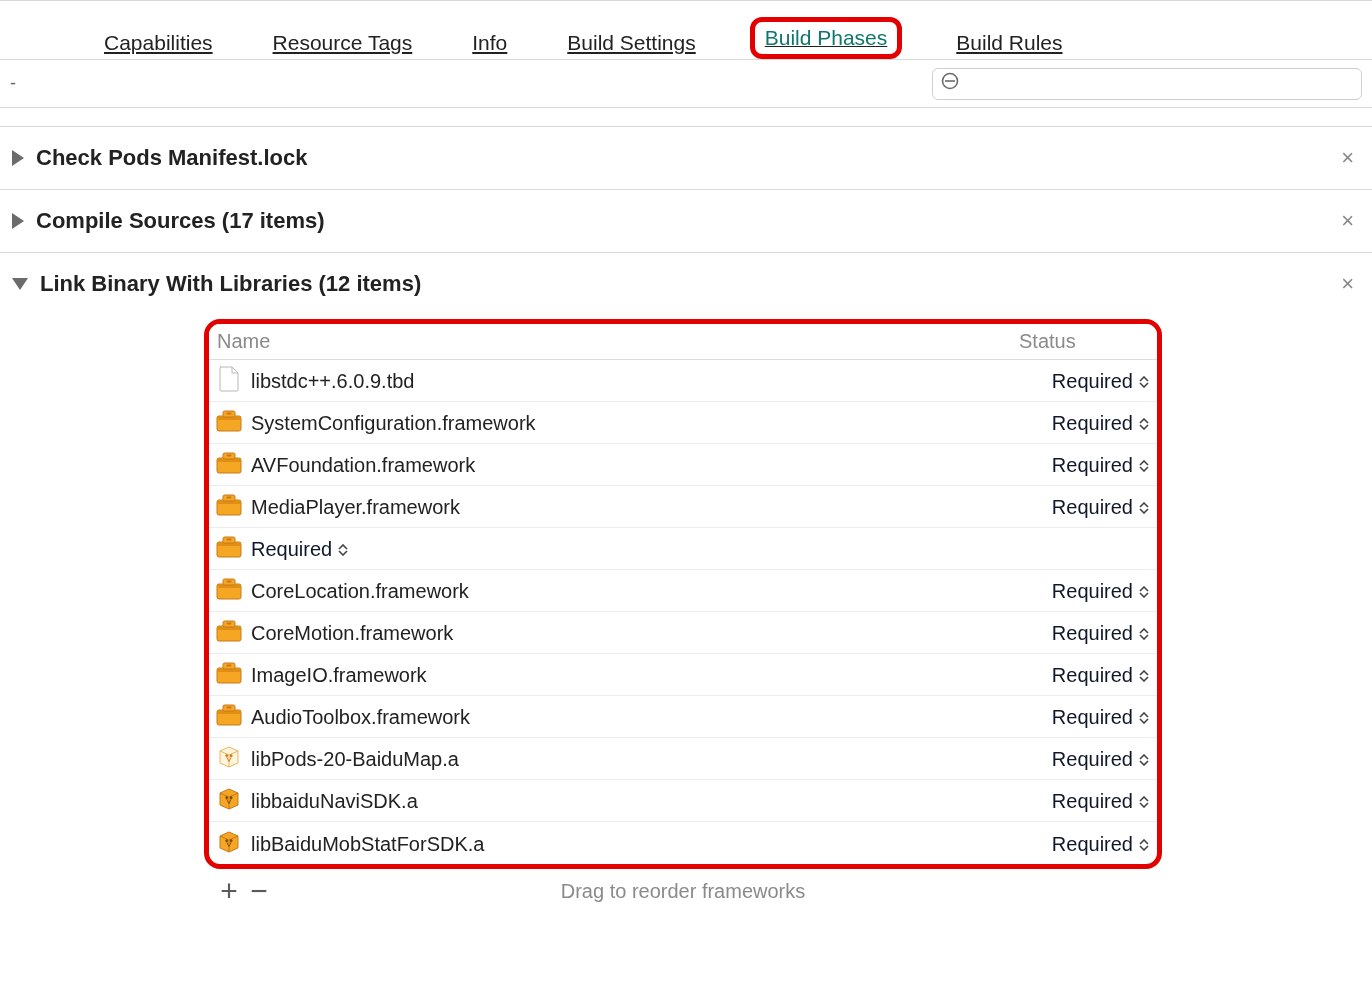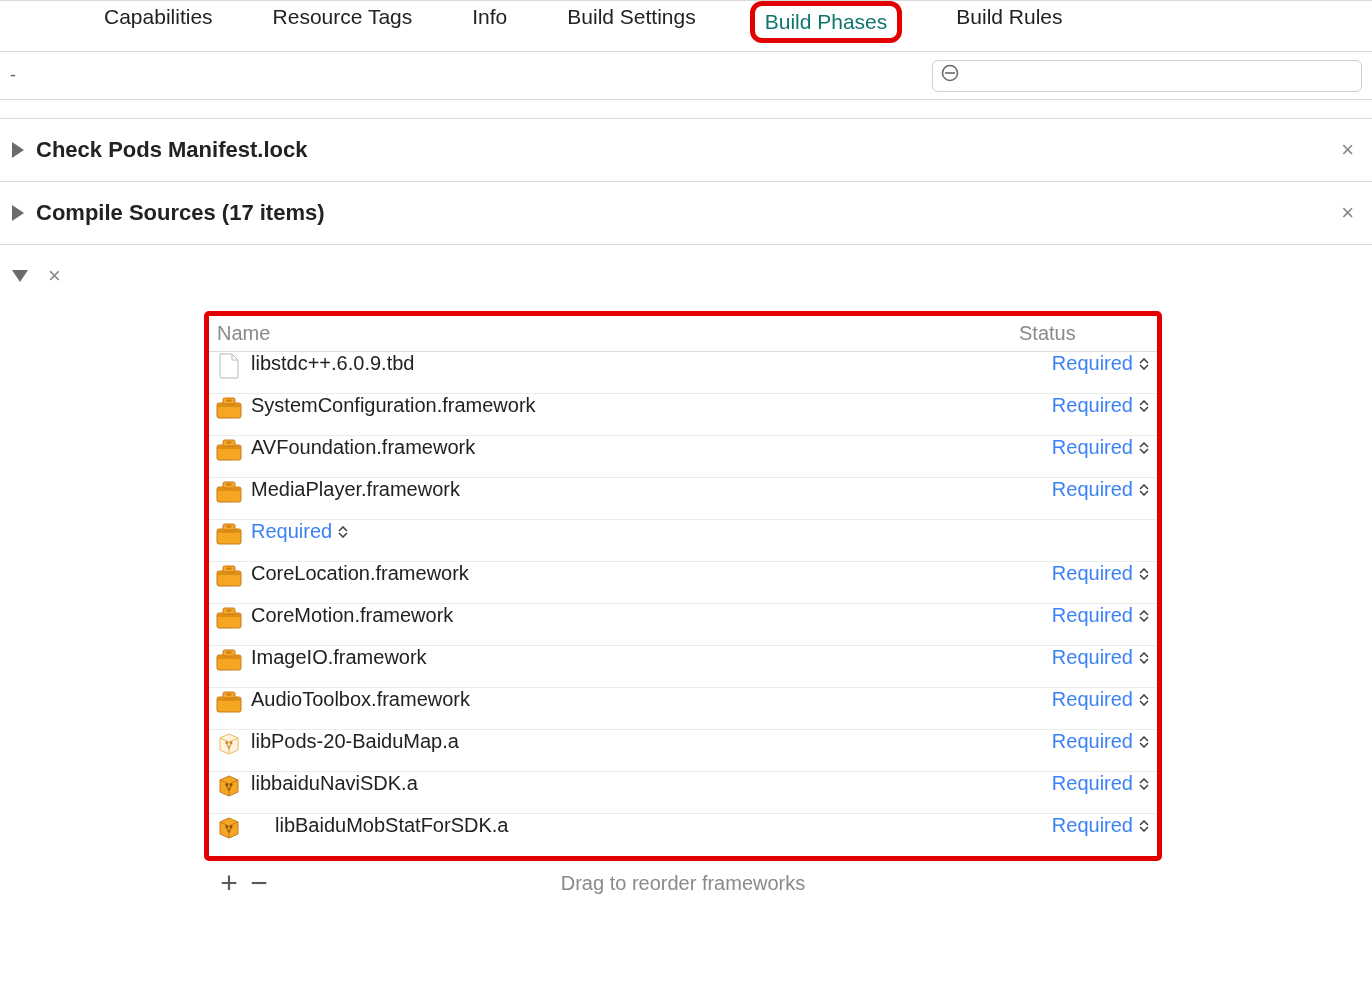--- a/index.html
+++ b/index.html
@@ -5,27 +5,28 @@
   * { box-sizing: border-box; margin: 0; padding: 0; }
   body {
     font-family: -apple-system, "Helvetica Neue", Helvetica, Arial, sans-serif;
     font-size: 18px;
     color: #222;
     background: #fff;
     width: 1372px;
   }
   .tabbar {
     display: flex;
-    align-items: flex-start;
-    height: 52px;
+    align-items: flex-end;
+    height: 60px;
     border-top: 1px solid #d9d9d9;
     border-bottom: 1px solid #d9d9d9;
     padding: 0 20px;
     gap: 48px;
     justify-content: flex-start;
+    text-decoration: underline;
   }
   .tabbar .tab {
     font-size: 21px;
     color: #222;
     padding: 4px 6px;
     cursor: pointer;
     white-space: nowrap;
   }
   .tabbar .active-tab-wrap {
     border: 5px solid #e30000;
@@ -104,55 +105,55 @@
     font-size: 22px;
     cursor: pointer;
     padding: 0 8px;
   }
   .phase.first { border-top: 1px solid #d9d9d9; margin-top: 18px;}
 
   .lib-area {
     margin: 4px 0 0 204px;
     width: 958px;
     border: 5px solid #e30000;
-    border-radius: 5px;
+    border-radius: 16px;
     background: #fff;
     overflow: hidden;
   }
   .lib-table-head {
     display: flex;
     align-items: center;
     height: 36px;
     font-size: 20px;
     color: #8a8a8a;
     border-bottom: 1px solid #dcdcdc;
     background: #fff;
     padding: 0 8px 0 6px;
   }
   .col-name { flex: 1; padding-left: 2px;}
   .col-status { width: 130px; }
 
   .lib-row {
     display: flex;
-    align-items: flex-start;
+    align-items: flex-end;
     height: 42px;
     border-bottom: 1px solid #ececec;
-    padding: 0 8px 0 6px;
+    padding: 0 8px 8px 6px;
     font-size: 20px;
   }
-  .lib-row:last-child { border-bottom: none; gap: 24px; }
+  .lib-row:last-child { border-bottom: none; }
   .lib-icon {
     width: 28px; height: 28px;
     margin-right: 8px;
     flex-shrink: 0;
     display: flex; align-items: center; justify-content: center;
   }
   .lib-name { flex: 1; color: #222; }
   .lib-status {
-    color: #3b82f6;
+    color: #0f172a;
     display: flex;
     align-items: center;
     gap: 6px;
     font-size: 20px;
   }
   .stepper {
     display: inline-flex; flex-direction: column; line-height: 7px;
     color: #555; font-size: 11px;
   }
 
@@ -222,20 +223,21 @@
     <span class="phase-title">Compile Sources (17 items)</span>
     <span class="phase-close">
       <span>×</span>
     </span>
   </div>
 </div>
 
 <div class="phase" style="border-bottom:none;">
   <div class="phase-header">
     <span class="disclosure open"></span>
+    <span class="phase-title">Link Binary With Libraries (12 items)</span>
     <span class="phase-close">
       <span>×</span>
     </span>
   </div>
 
   <div class="lib-area">
     <div class="lib-table-head">
       <span class="col-name">Name</span>
       <span class="col-status">Status</span>
     </div>

